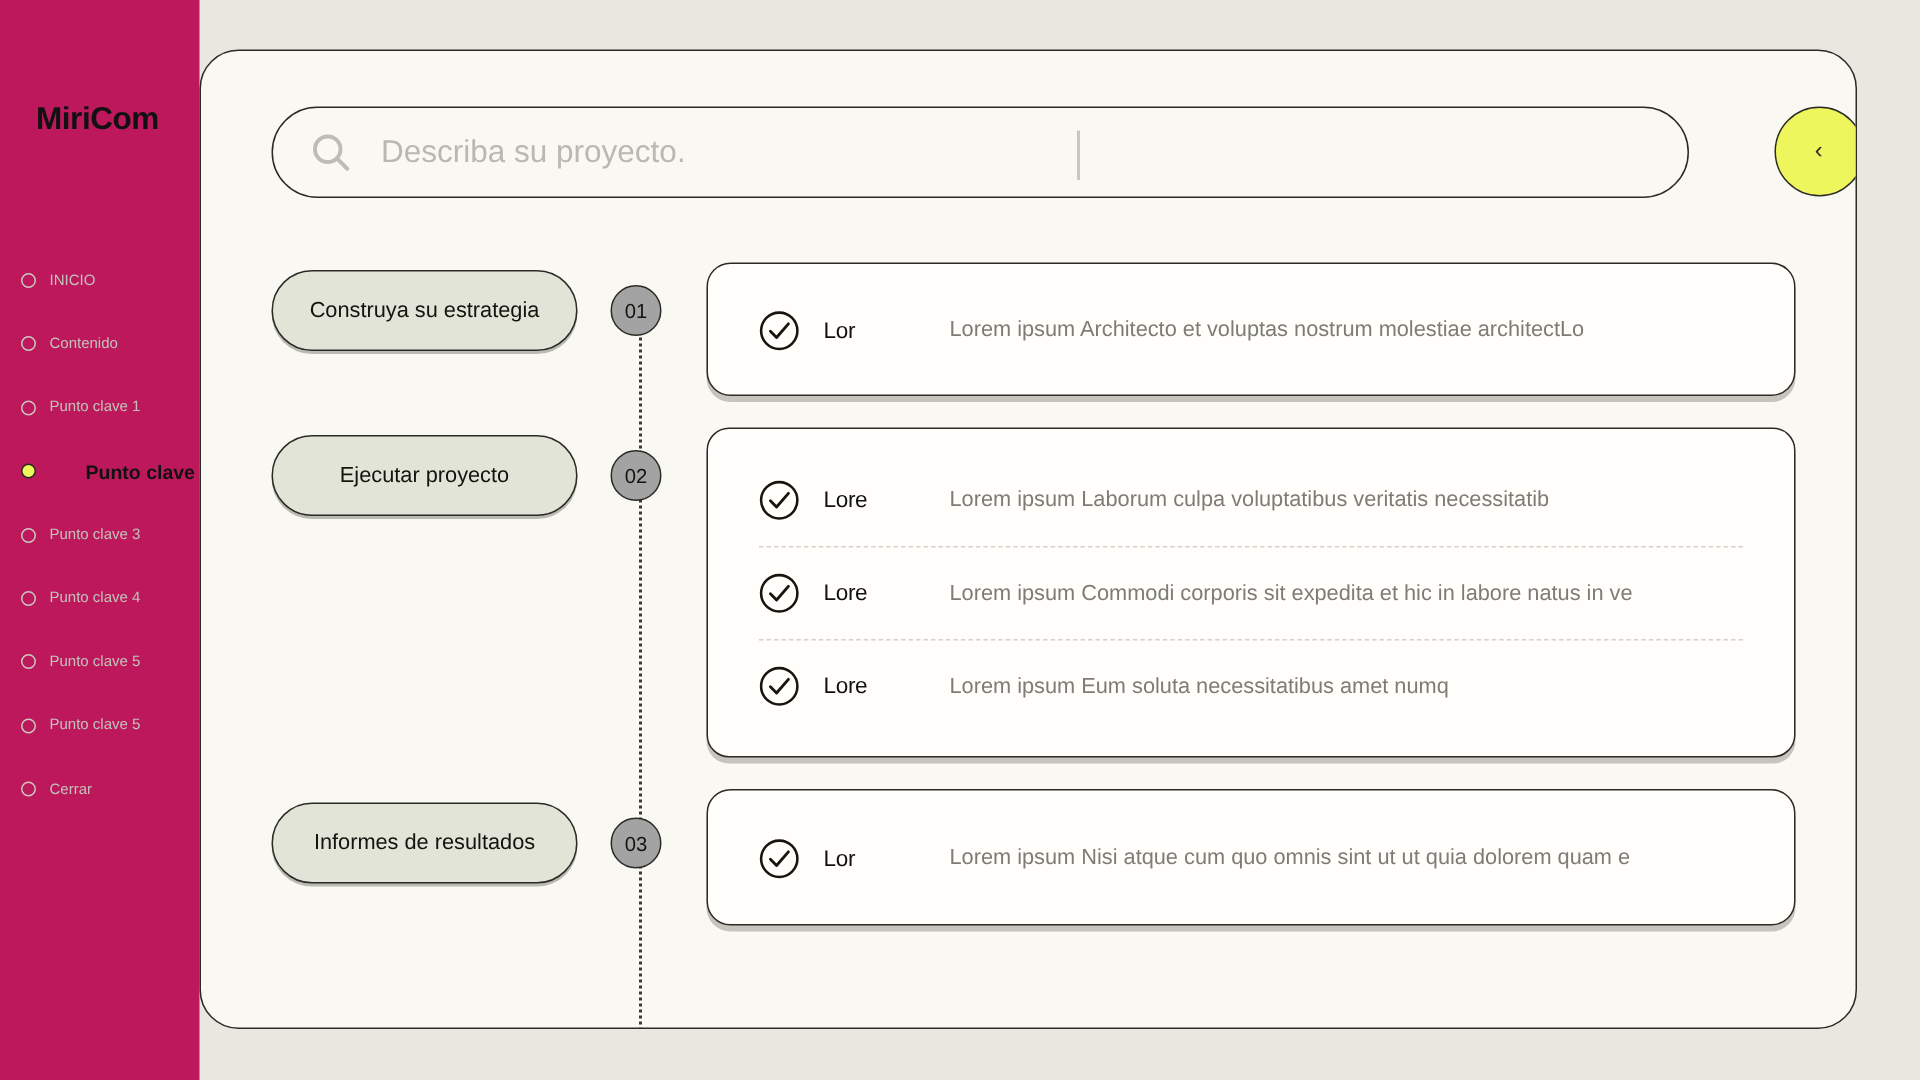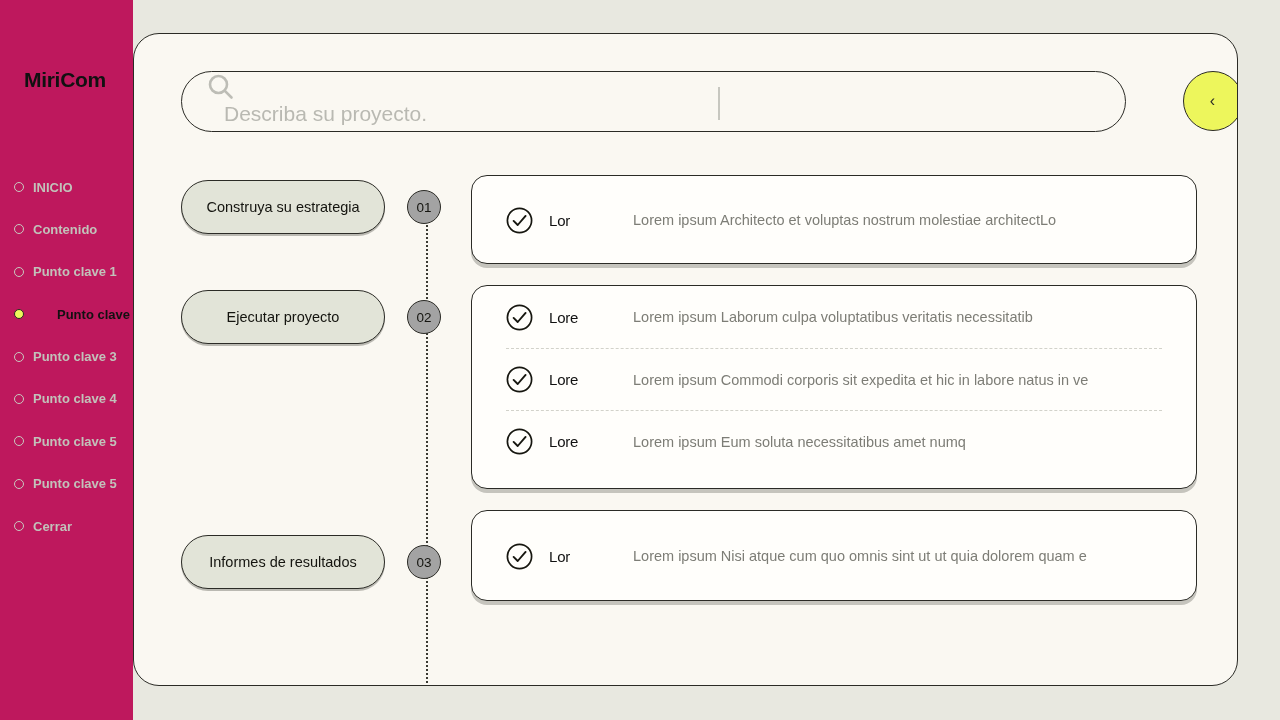--- a/index.html
+++ b/index.html
@@ -55,24 +55,23 @@
   .nav-dot {
     width: 10px;
     height: 10px;
     border-radius: 50%;
     border: 1.4px solid #c9c9c0;
     background: transparent;
     flex: 0 0 auto;
   }
 
   .nav-label {
-    font-size: 13px;
+    font-size: 10px;
     color: #c2c2ba;
     white-space: nowrap;
-    font-weight: bold;
   }
 
   .nav-item.active .nav-dot {
     border: 1.6px solid #2a2a20;
     background: #edf65c;
   }
 
   .nav-item.active .nav-label {
     color: #111;
     font-weight: bold;
@@ -104,23 +103,23 @@
 
   #search-box {
     position: absolute;
     left: 0; top: 0;
     width: 945px;
     height: 61px;
     background: #faf8f2;
     border: 1.6px solid #2b2b26;
     border-radius: 32px;
     display: flex;
+    align-items: center;
     padding-left: 24px;
     cursor: text;
-    flex-direction: column;
   }
 
   #search-icon { flex: 0 0 auto; display: block; }
 
   #search-placeholder {
     margin-left: 18px;
     font-size: 21px;
     color: #b9b9b2;
     white-space: nowrap;
   }
@@ -247,21 +246,21 @@
   }
 
   .row-text {
     font-size: 14.5px;
     color: #7d7d76;
     white-space: nowrap;
     overflow: hidden;
   }
 
   #card-0 { padding-top: 13px; padding-bottom: 12px; }
-  #card-1 { padding-bottom: 16px; }
+  #card-1 { padding-top: 16px; padding-bottom: 16px; border-radius: 15px; }
   #card-2 { padding-top: 14px; padding-bottom: 13px; }
 </style>
 </head>
 <body>
 
 <div id="sidebar">
   <div id="brand">MiriCom</div>
   <div id="nav">
       <div class="nav-item">
         <span class="nav-dot"></span>

